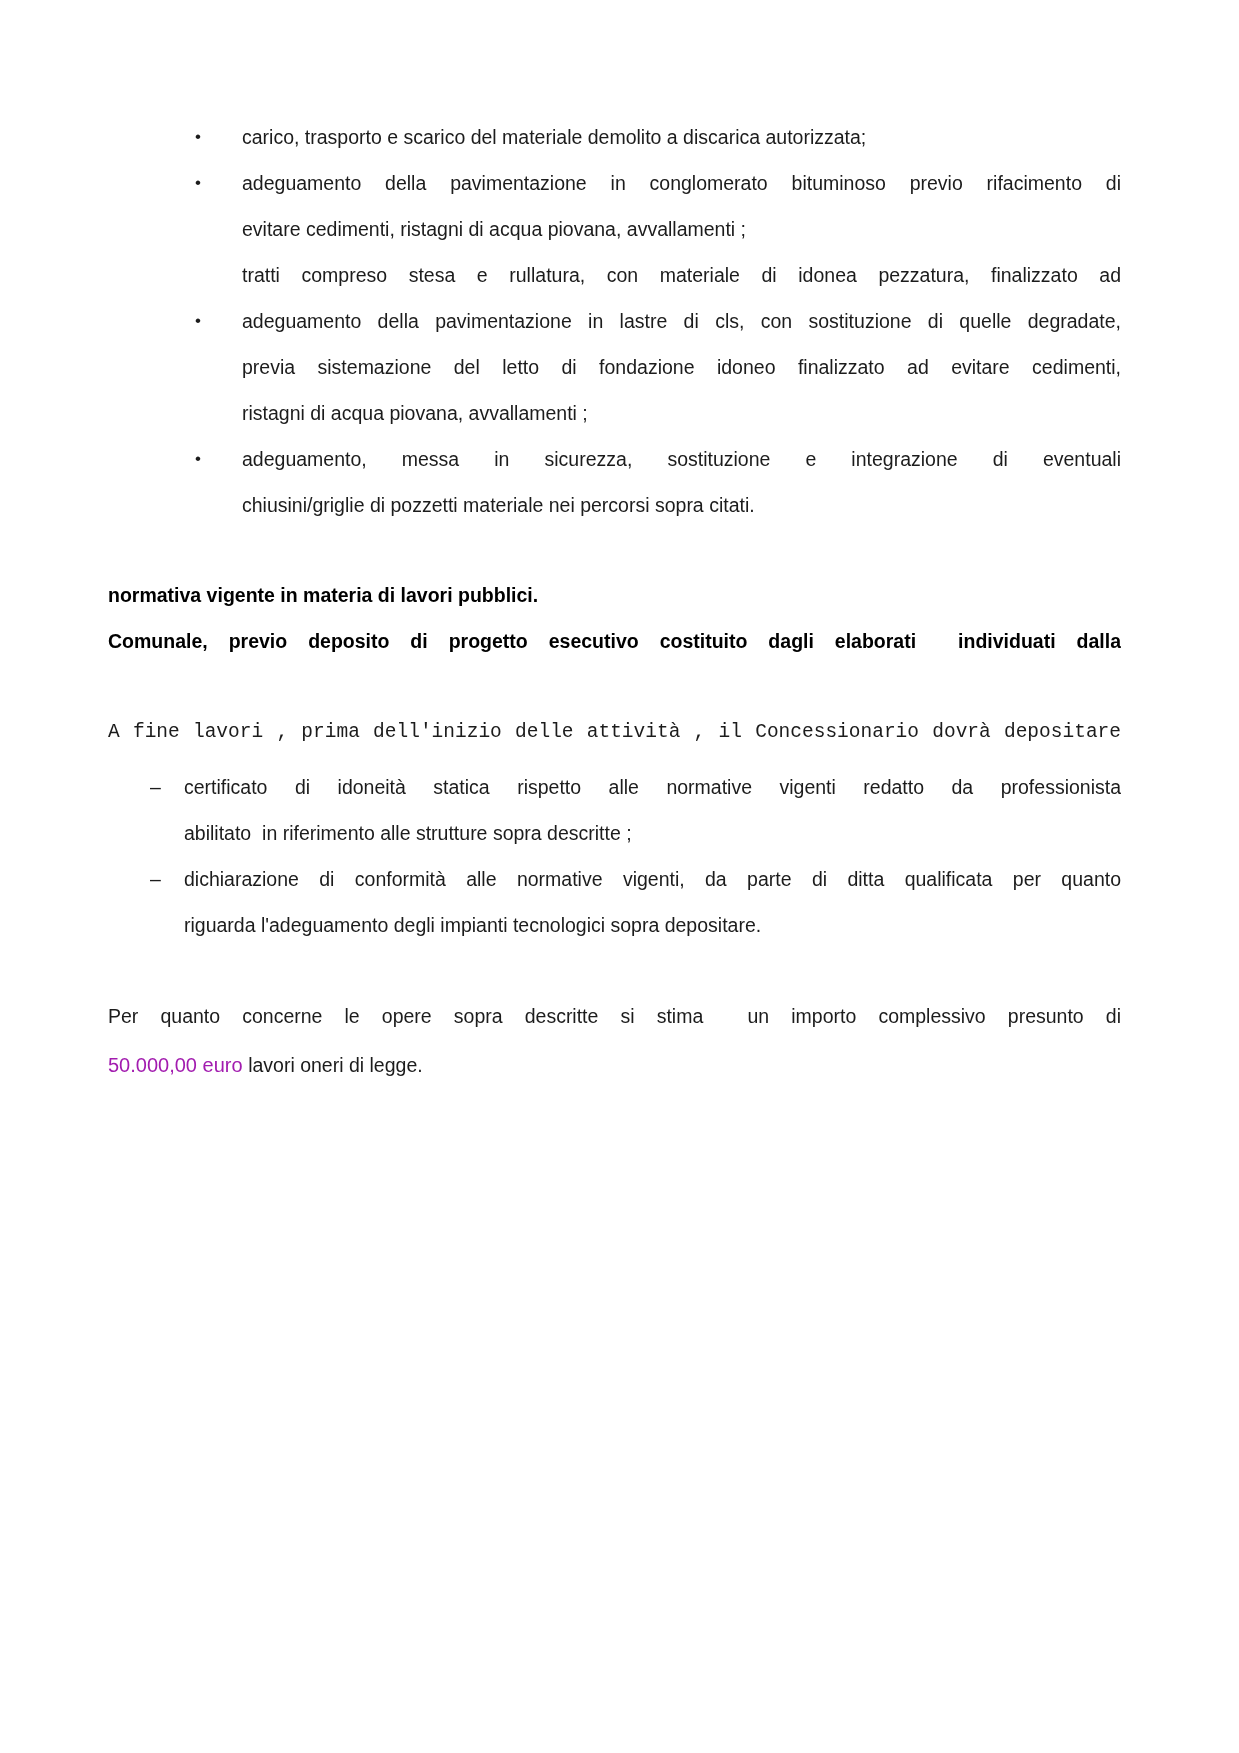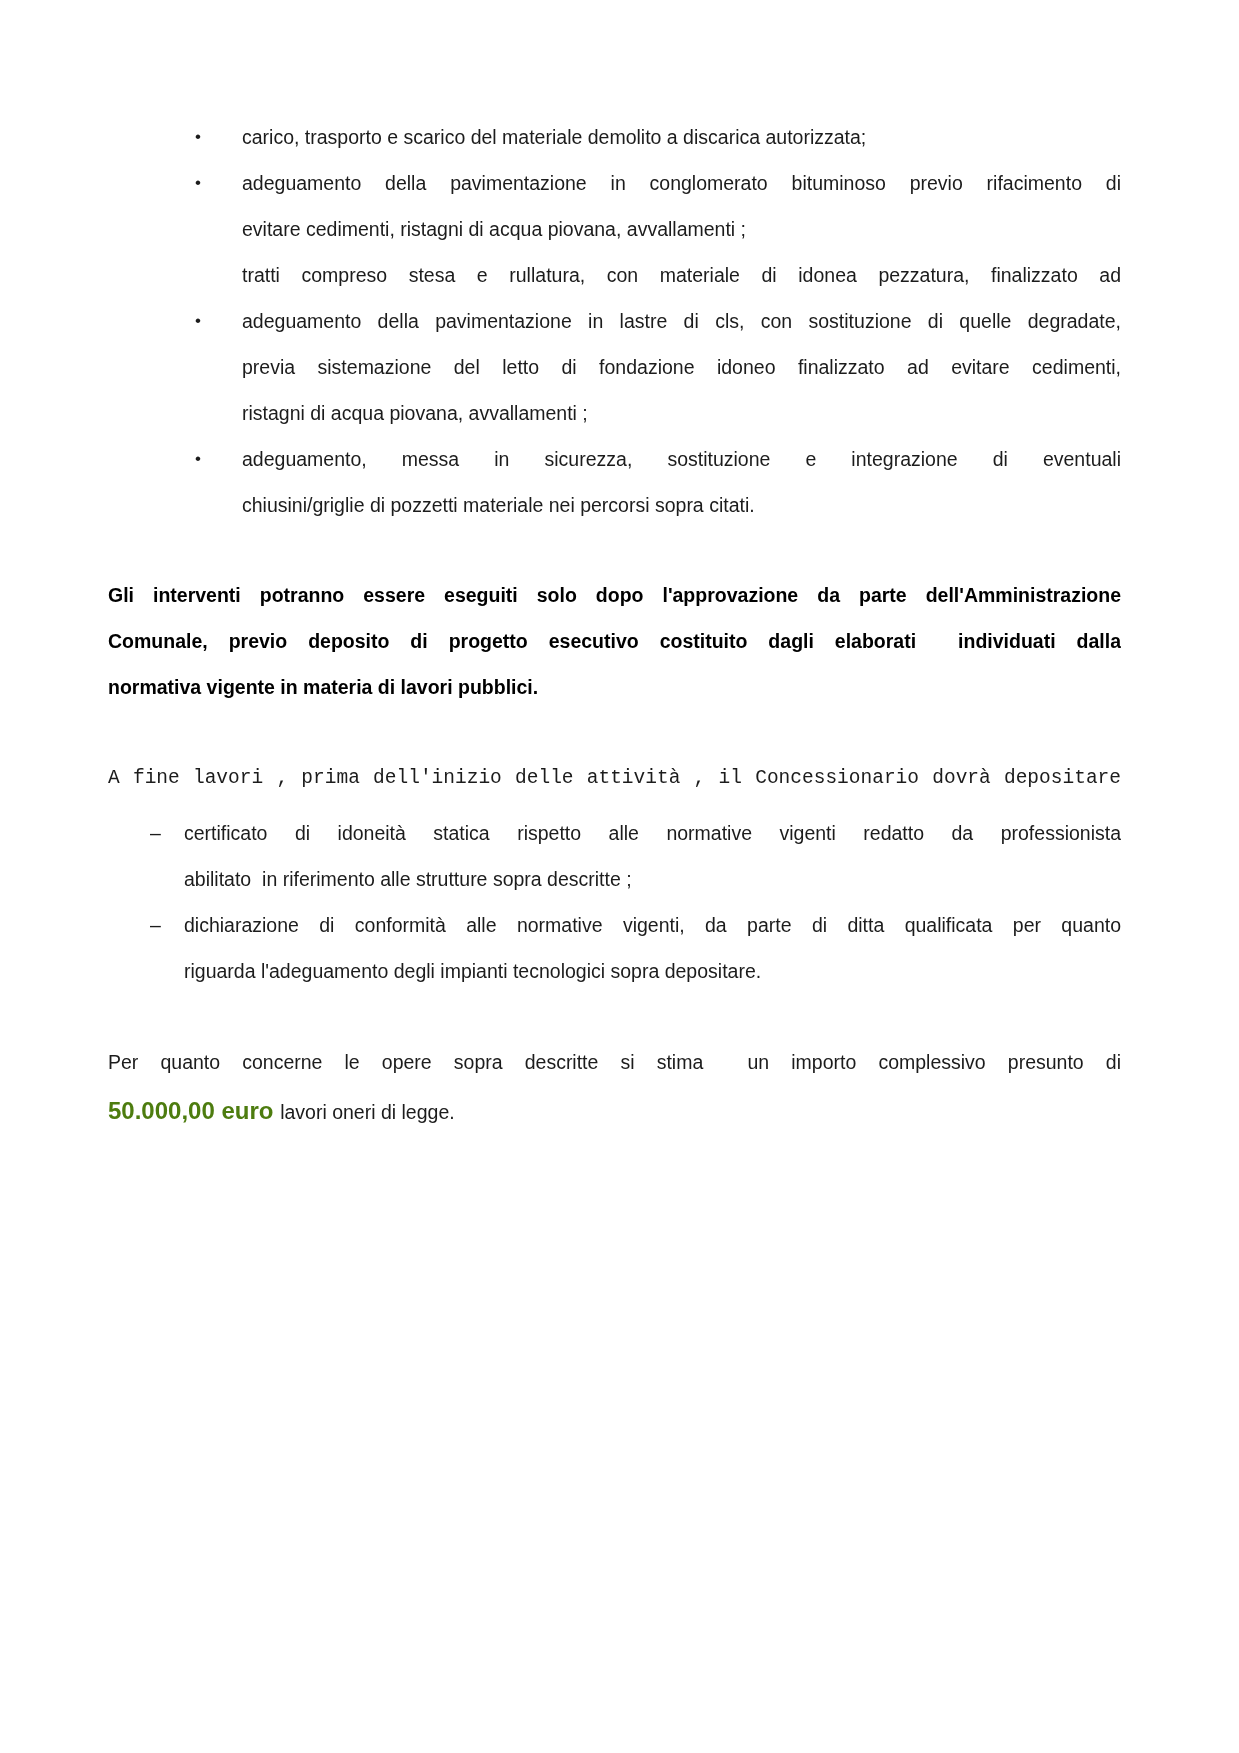--- a/index.html
+++ b/index.html
@@ -39,23 +39,23 @@
   }
   .list-item { display: flex; }
   .bullet-list .list-item { margin-left: 87px; }
   .bullet-list .marker { width: 47px; flex: none; font-size: 17px; }
   .dash-list .list-item { margin-left: 42px; }
   .dash-list .marker { width: 34px; flex: none; }
   .item-lines { flex: 1 1 auto; min-width: 0; }
   .para.bold { font-weight: 700; color: #000000; }
   .ln.tall { height: 52px; line-height: 52px; }
   .seg-big {
-    font-weight: 700;
-    font-size: 24px;
-    color: #4d7c0f;
+    font-weight: 400;
+    font-size: 20px;
+    color: #a21caf;
   }
 </style>
 </head>
 <body>
 
 <div class="page">
   <div class="content" id="doc-content">
       <div class="bullet-list">
         <div class="list-item">
           <div class="marker ln">•</div>
@@ -81,23 +81,22 @@
         </div>
         <div class="list-item">
           <div class="marker ln">•</div>
           <div class="item-lines">
             <div class="ln just">adeguamento, messa in sicurezza, sostituzione e integrazione di eventuali</div>
             <div class="ln">chiusini/griglie di pozzetti materiale nei percorsi sopra citati.</div>
           </div>
         </div>
       </div>
       <div class="para bold" style="margin-top: 44px;">
-        <div class="ln just">Gli interventi potranno essere eseguiti solo dopo l'approvazione da parte dell'Amministrazione</div>
+        <div class="ln">normativa vigente in materia di lavori pubblici.</div>
         <div class="ln just">Comunale, previo deposito di progetto esecutivo costituito dagli elaborati  individuati dalla</div>
-        <div class="ln">normativa vigente in materia di lavori pubblici.</div>
       </div>
       <div class="para" style="margin-top: 45px; font-family: Liberation Mono, monospace;">
         <div class="ln just">A fine lavori , prima dell'inizio delle attività , il Concessionario dovrà depositare presso il 6° Settore</div>
       </div>
       <div class="dash-list" style="margin-top: 9px;">
         <div class="list-item">
           <div class="marker ln">–</div>
           <div class="item-lines">
             <div class="ln just">certificato di idoneità statica rispetto alle normative vigenti redatto da professionista</div>
             <div class="ln">abilitato  in riferimento alle strutture sopra descritte ;</div>

